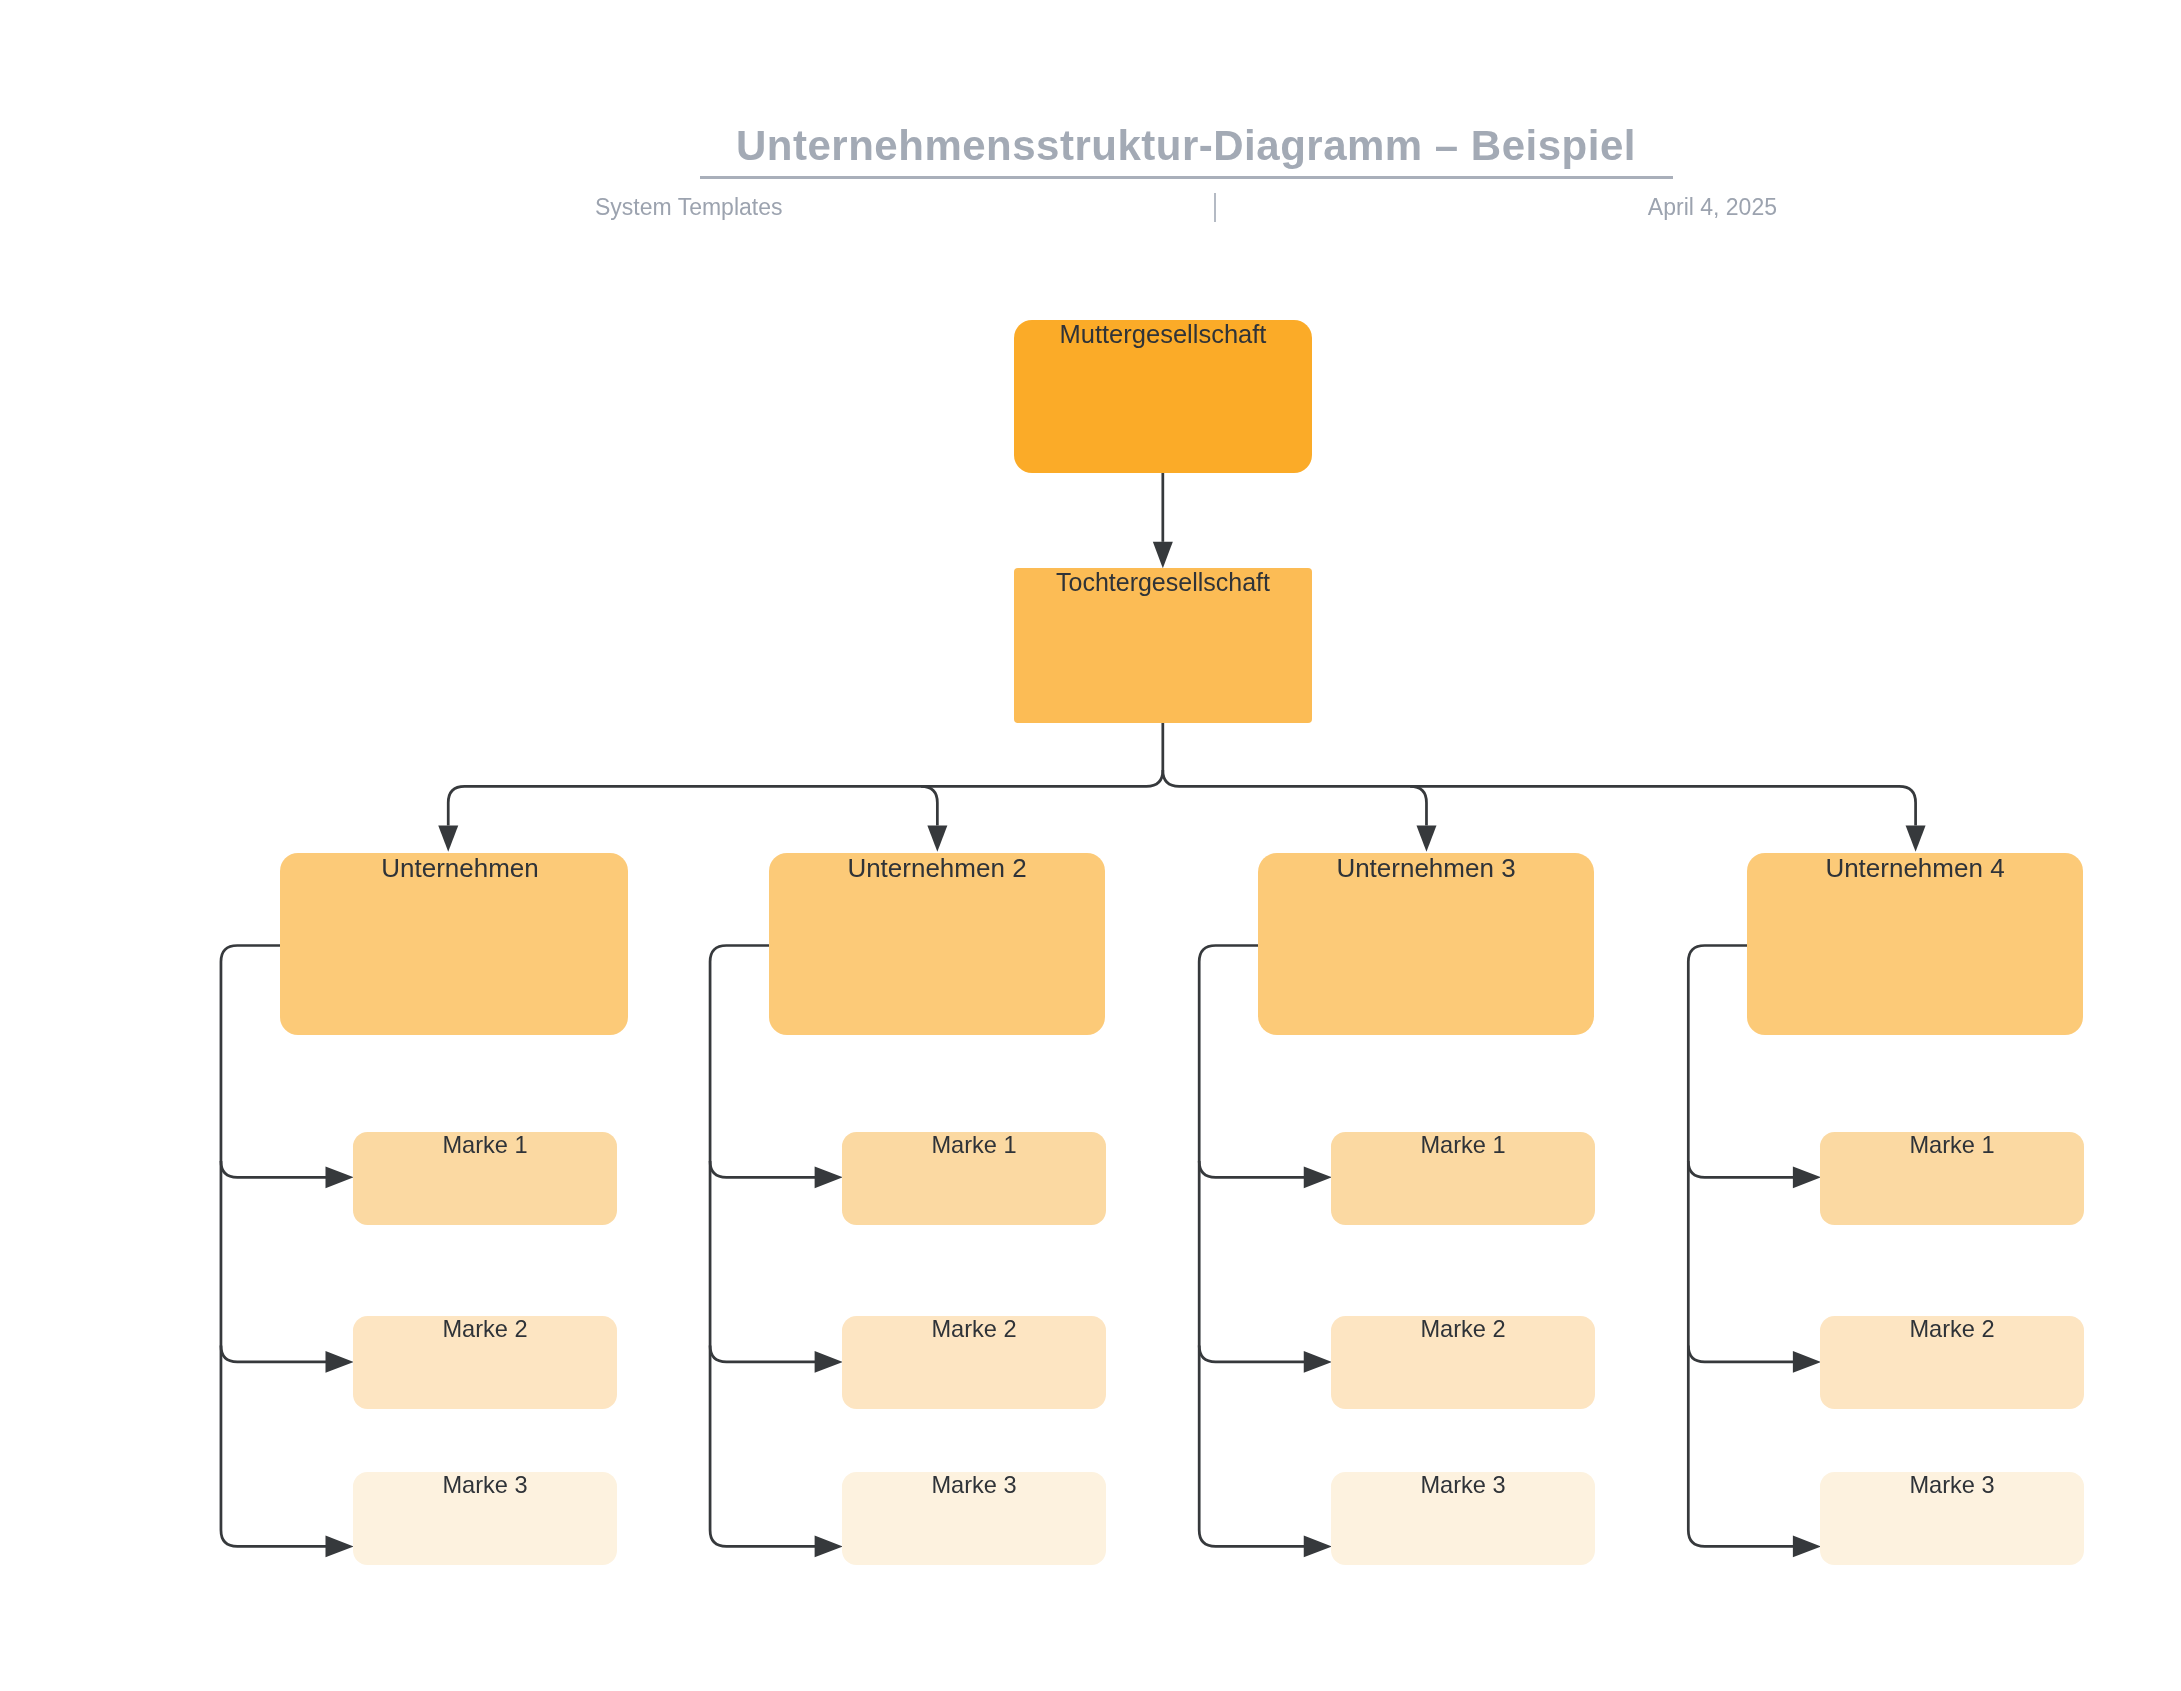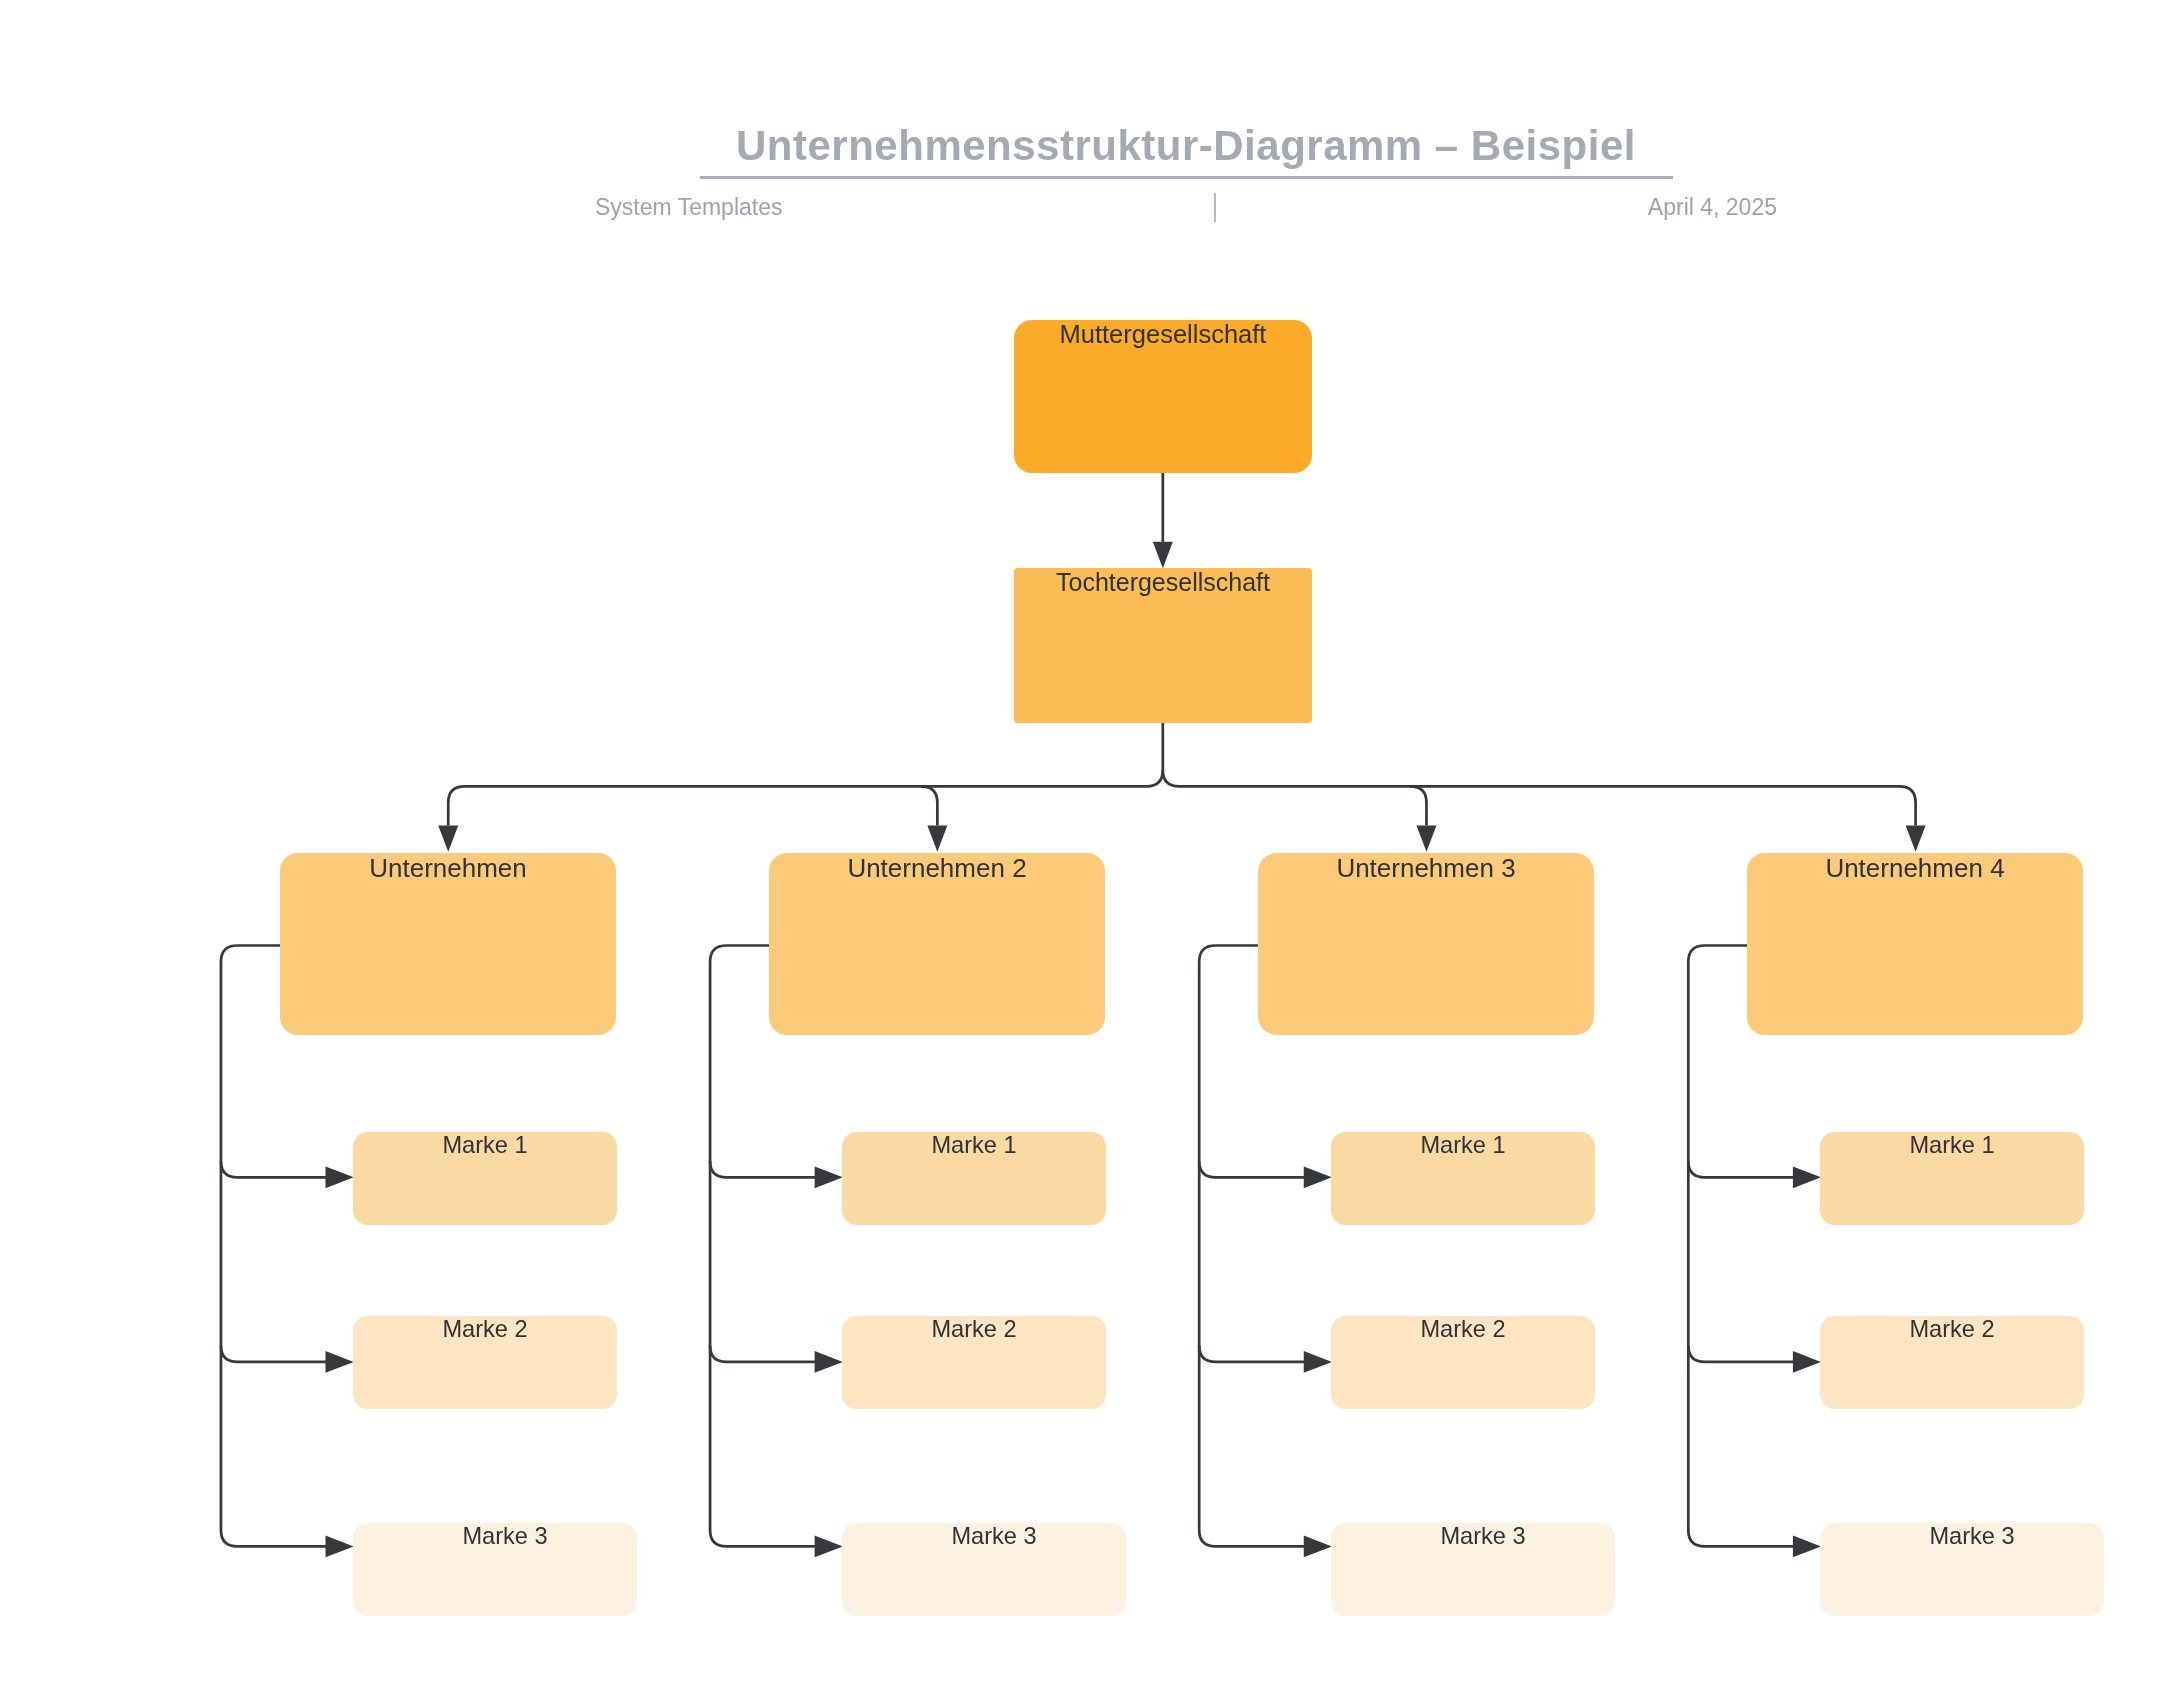--- a/index.html
+++ b/index.html
@@ -45,21 +45,21 @@
   .col0 .node-company { left: 280px; }
   .col1 .node-company { left: 769px; }
   .col2 .node-company { left: 1258px; border-radius: 19px; }
   .col3 .node-company { left: 1747px; }
   .col0 .node-brand { left: 353px; }
   .col1 .node-brand { left: 842px; }
   .col2 .node-brand { left: 1331px; }
   .col3 .node-brand { left: 1820px; }
   .brand-row0 { top: 1132px; }
   .brand-row1 { top: 1316px; }
-  .brand-row2 { top: 1523px; padding-left: 20px; }
+  .brand-row2 { top: 1472px; }
 </style>
 </head>
 <body>
 
 <div class="stage">
 
   <div class="header">
     <div class="title">Unternehmensstruktur-Diagramm – Beispiel</div>
     <div class="title-underline"></div>
     <div class="subtitle-row">
@@ -126,21 +126,21 @@
 
   <div class="node node-root" style="background: rgb(251, 171, 40);">
     <span>Muttergesellschaft</span>
   </div>
 
   <div class="node node-subsidiary" style="background: rgb(252, 188, 85);">
     <span>Tochtergesellschaft</span>
   </div>
 
   <div class="col0">
-    <div class="node node-company" style="background: rgb(252, 202, 120);">
+    <div class="node node-company" style="background: rgb(252, 202, 120); padding-left: 12px;">
       <span>Unternehmen</span>
     </div>
     <div class="node node-brand brand-row0" style="background: rgb(251, 217, 162);">
       <span>Marke 1</span>
     </div>
     <div class="node node-brand brand-row1" style="background: rgb(253, 229, 194);">
       <span>Marke 2</span>
     </div>
     <div class="node node-brand brand-row2" style="background: rgb(253, 242, 223);">
       <span>Marke 3</span>

